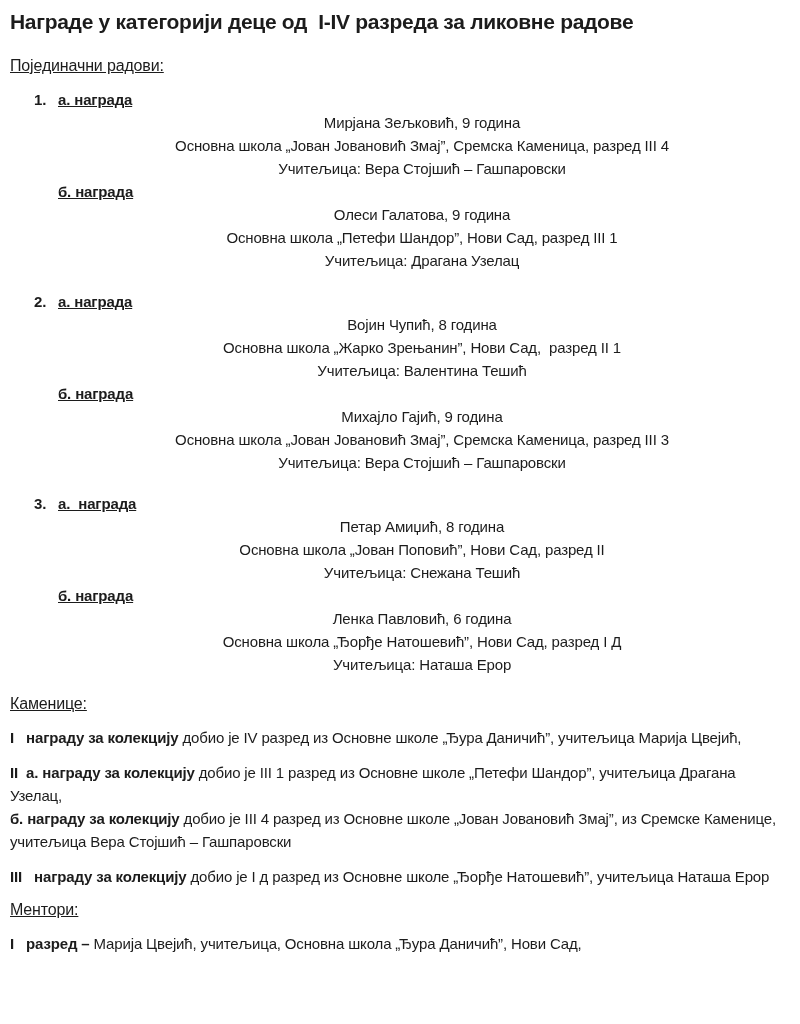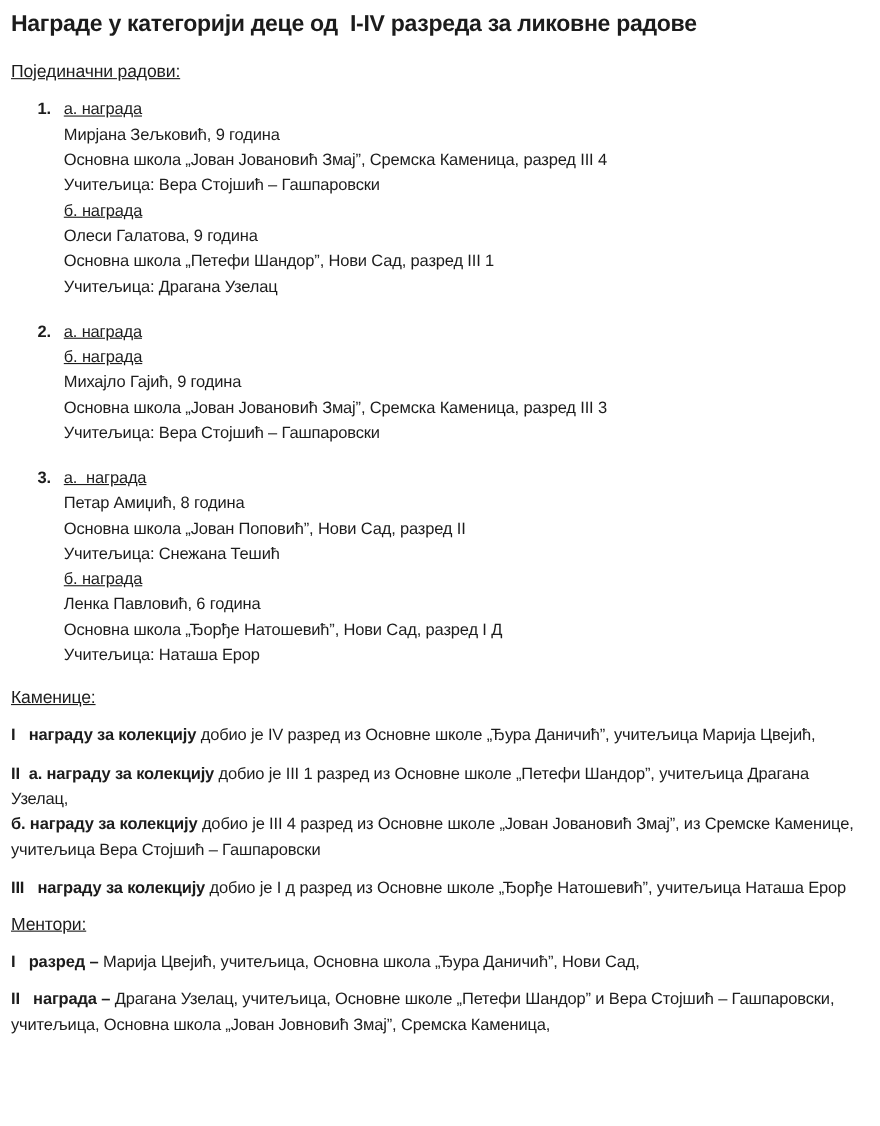--- a/index.html
+++ b/index.html
@@ -46,28 +46,29 @@
     flex: none;
     width: 24px;
     margin-left: 24px;
     font-weight: bold;
     line-height: 23px;
   }
   .item-body {
     flex: 1;
   }
   .award-label {
-    font-weight: normal;
+    font-weight: bold;
     text-decoration: underline;
     line-height: 23px;
     white-space: pre-wrap;
   }
   .lines {
     line-height: 23px;
     white-space: pre-wrap;
+    text-align: center;
   }
   .section {
     margin-top: 11px;
   }
   .para {
     margin: 0 0 12px 0;
     line-height: 23px;
     white-space: pre-wrap;
   }
   .mentors .para {
@@ -101,20 +102,23 @@
           <div class="lines">Олеси Галатова, 9 година
 Основна школа „Петефи Шандор”, Нови Сад, разред III 1
 Учитељица: Драгана Узелац</div>
         </div>
       </div>
 
       <div class="num-item">
         <div class="num">2.</div>
         <div class="item-body">
           <div class="award-label">а. награда</div>
+          <div class="lines">Војин Чупић, 8 година
+Основна школа „Жарко Зрењанин”, Нови Сад,  разред II 1
+Учитељица: Валентина Тешић</div>
           <div class="award-label">б. награда</div>
           <div class="lines">Михајло Гајић, 9 година
 Основна школа „Јован Јовановић Змај”, Сремска Каменица, разред III 3
 Учитељица: Вера Стојшић – Гашпаровски</div>
         </div>
       </div>
 
       <div class="num-item">
         <div class="num">3.</div>
         <div class="item-body">
@@ -142,20 +146,18 @@
 учитељица Вера Стојшић – Гашпаровски</span></p>
 
     <p class="para"><span class="b">III   награду за колекцију</span><span> добио је I д разред из Основне школе „Ђорђе Натошевић”, учитељица Наташа Ерор</span></p>
   </div>
 
   <div class="section mentors">
     <div class="section-heading">Ментори:</div>
 
     <p class="para"><span class="b">I   разред –</span><span> Марија Цвејић, учитељица, Основна школа „Ђура Даничић”, Нови Сад,</span></p>
 
-    <p class="para"><span class="b">II   награда –</span><span> Драгана Узелац, учитељица, Основне школе „Петефи Шандор” и Вера Стојшић – Гашпаровски,
-учитељица, Основна школа „Јован Јовновић Змај”, Сремска Каменица,</span></p>
 
     <p class="para"></p>
 
   </div>
 
 </div>
 
 </body></html>

